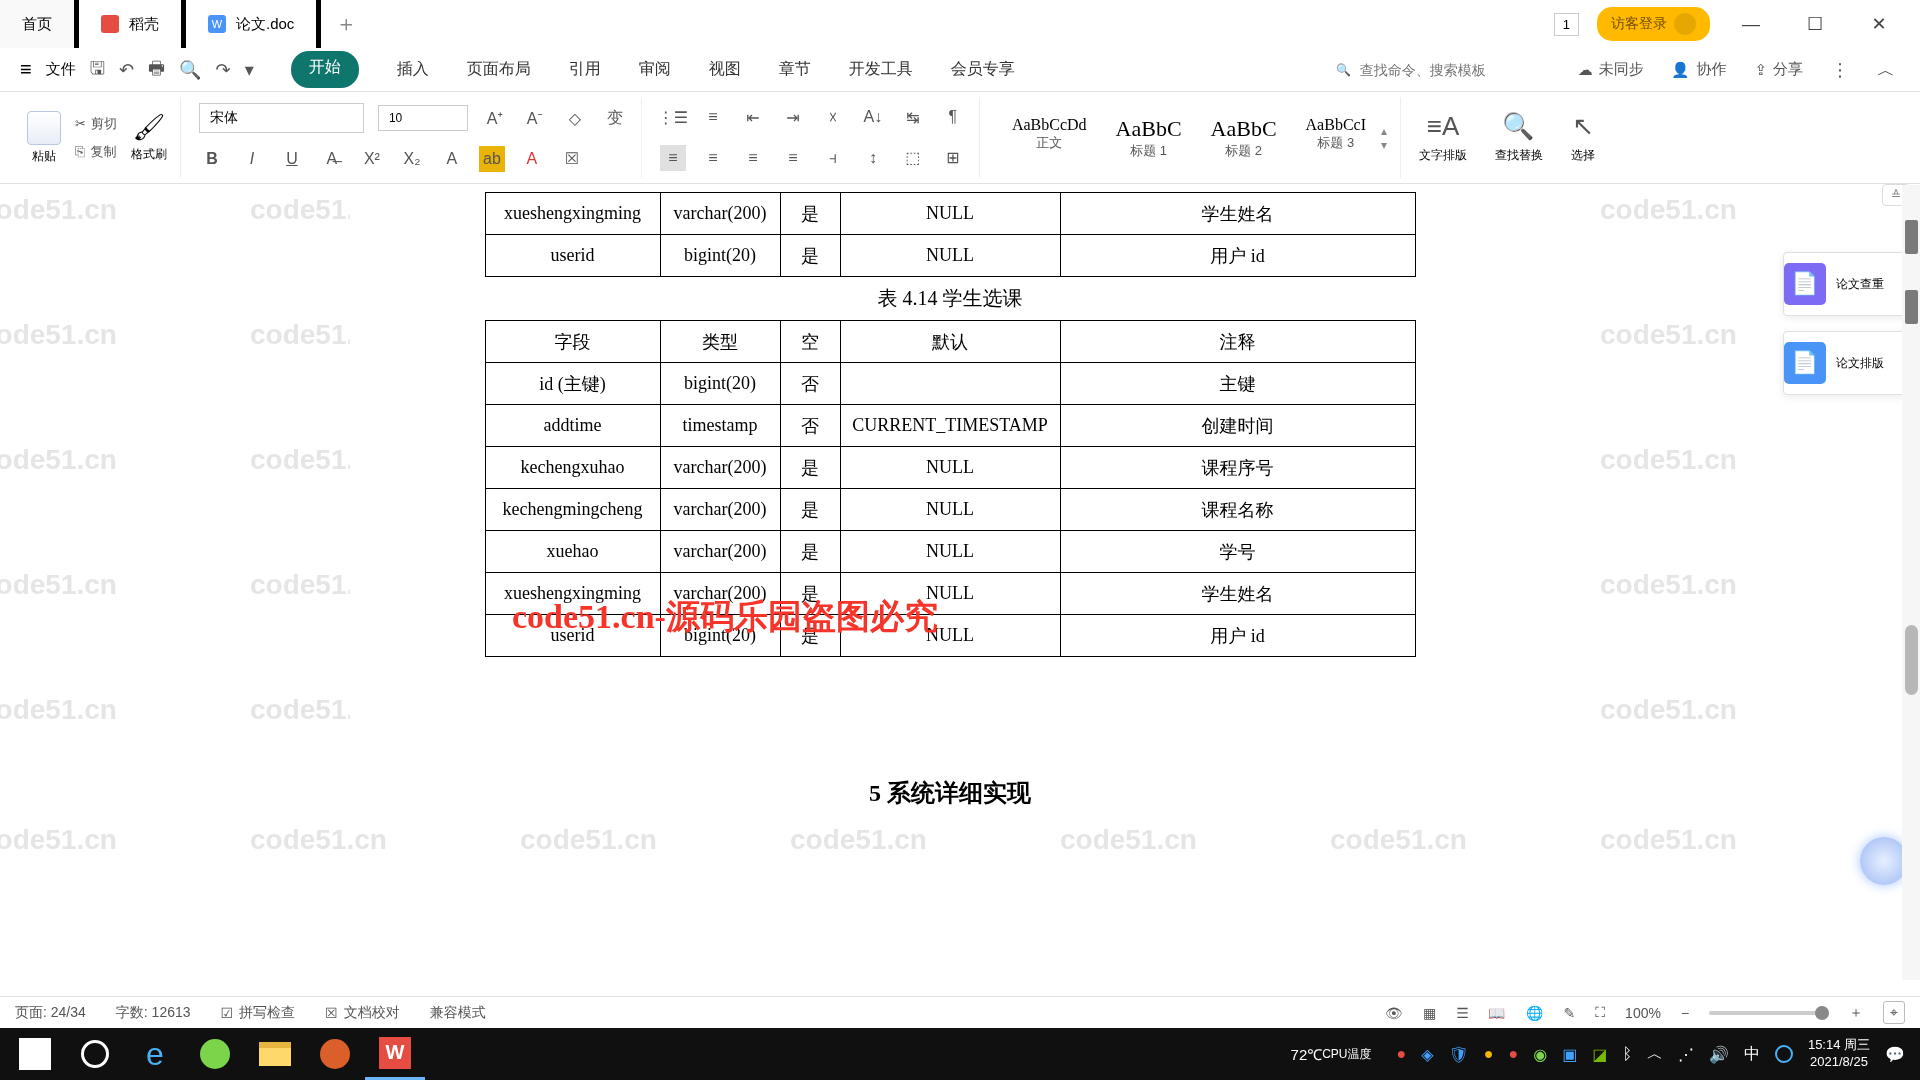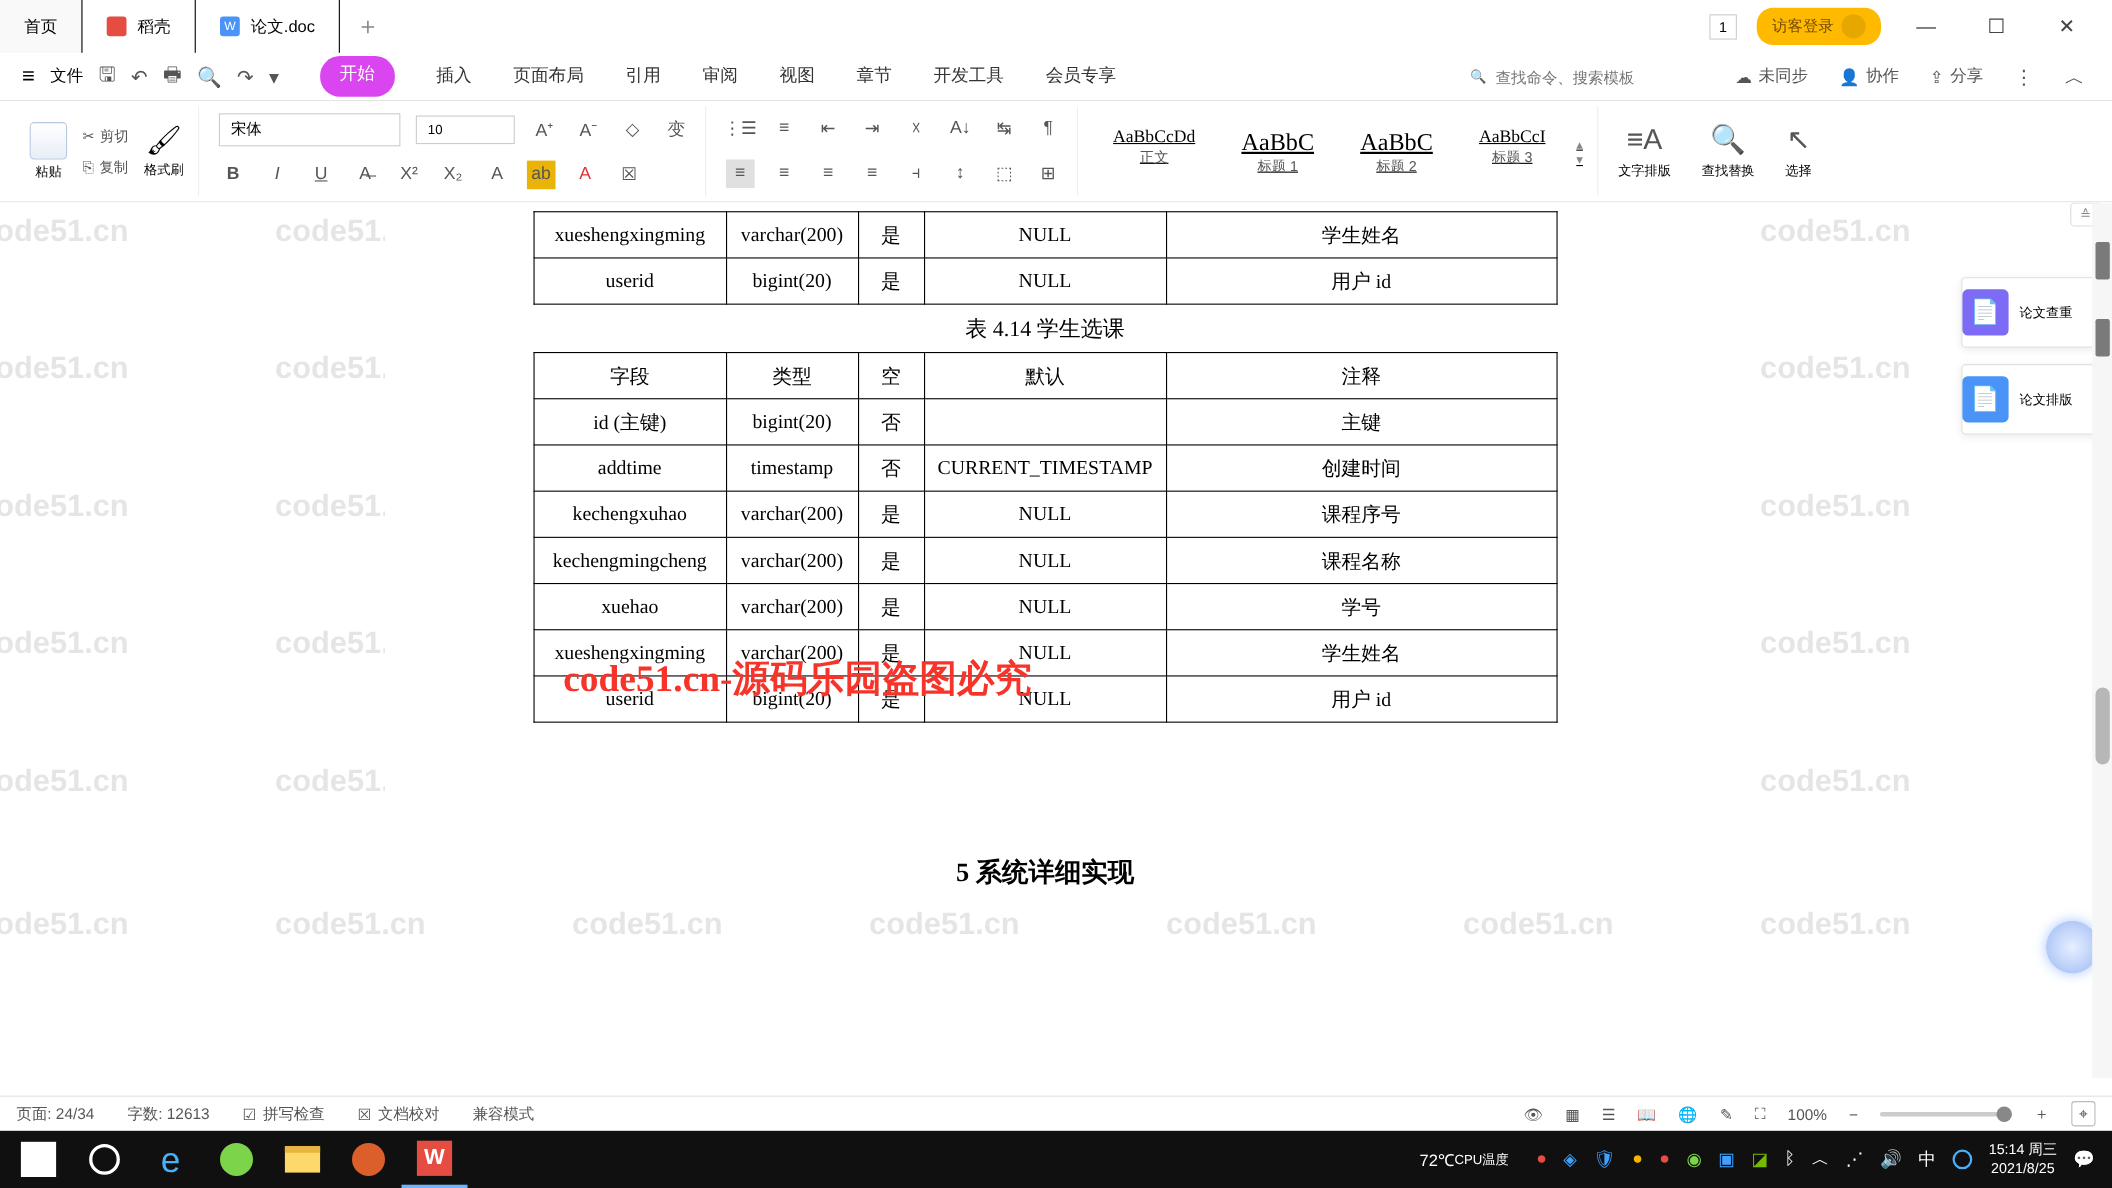--- a/index.html
+++ b/index.html
@@ -1,52 +1,52 @@
 <!DOCTYPE html>
 <html><head>
   <meta charset="utf-8">
   <style>
     * { margin: 0; padding: 0; box-sizing: border-box; }
     body { font-family: "Microsoft YaHei", sans-serif; font-size: 12px; overflow: hidden; width: 1920px; height: 1080px; position: relative; }
     
     .title-bar { height: 48px; display: flex; align-items: center; background: #fff; }
     .tabs { display: flex; height: 100%; }
-    .tab { display: flex; align-items: center; padding: 0 22px; gap: 10px; font-size: 15px; border-right: 1px solid #000000; position: relative; }
+    .tab { display: flex; align-items: center; padding: 0 22px; gap: 10px; font-size: 15px; border-right: 5px solid #000000; position: relative; }
     .tab.active { background: #f9f9f9; }
     .tab-icon { width: 18px; height: 18px; border-radius: 3px; }
     .tab-add { width: 50px; display: flex; align-items: center; justify-content: center; font-size: 22px; color: #888; }
     .title-right { margin-left: auto; display: flex; align-items: center; gap: 18px; padding-right: 18px; }
     .badge-1 { border: 1px solid #ccc; padding: 3px 8px; font-size: 13px; }
     .login-badge { background: #ffba00; color: #754c00; padding: 6px 14px; border-radius: 15px; display: flex; align-items: center; gap: 7px; font-size: 14px; }
     .login-avatar { width: 22px; height: 22px; border-radius: 50%; background: #e6a800; }
     .win-btn { width: 46px; text-align: center; font-size: 18px; color: #444; }
     
     .menu-bar { height: 44px; display: flex; align-items: center; background: #fff; border-bottom: 1px solid #e0e0e0; padding: 0 10px; gap: 5px; }
     .menu-left { display: flex; gap: 14px; align-items: center; padding: 0 10px; }
     .hamburger { font-size: 20px; }
     .menu-file { font-size: 15px; }
     .icon-btn { font-size: 18px; color: #555; }
     .menu-tabs { display: flex; gap: 38px; margin-left: 22px; }
     .menu-tab { font-size: 16px; color: #333; padding: 8px 0; }
-    .menu-tab.active { background: #d946ef; color: #fff; padding: 6px 18px; border-radius: 18px; }
+    .menu-tab.active { background: #0f766e; color: #fff; padding: 6px 18px; border-radius: 18px; }
     .menu-right { margin-left: auto; display: flex; align-items: center; gap: 28px; padding-right: 15px; }
     .search-box { display: flex; align-items: center; gap: 8px; color: #999; }
     .search-input { border: none; font-size: 14px; color: #999; width: 190px; }
     .menu-action { display: flex; align-items: center; gap: 6px; font-size: 15px; color: #555; }
     
     .ribbon { height: 92px; background: #fff; border-bottom: 1px solid #e0e0e0; display: flex; padding: 5px 14px; gap: 5px; }
     .ribbon-group { display: flex; flex-direction: column; justify-content: space-around; border-right: 1px solid #eee; padding: 0 13px; }
     .ribbon-row { display: flex; gap: 14px; align-items: center; }
     .paste-col { display: flex; flex-direction: column; align-items: center; gap: 3px; }
     .paste-icon { width: 34px; height: 34px; background: linear-gradient(#fff,#e8eef7); border: 1px solid #b8c8e0; border-radius: 4px; }
     .small-btn { display: flex; align-items: center; gap: 5px; font-size: 13px; color: #555; }
     .font-select { width: 165px; border: 1px solid #ccc; padding: 5px 10px; font-size: 14px; }
     .size-select { width: 90px; border: 1px solid #ccc; padding: 5px 10px; }
     .style-btn { width: 26px; height: 26px; display: flex; align-items: center; justify-content: center; color: #555; font-size: 16px; }
-    .styles-gallery { display: flex; gap: 14px; text-decoration: underline; }
+    .styles-gallery { display: flex; gap: 1px; }
     .style-item { display: flex; flex-direction: column; align-items: center; padding: 3px 14px; }
     .style-preview { font-size: 22px; font-family: "SimSun"; }
     .style-preview.small { font-size: 16px; }
     .style-name { font-size: 13px; color: #555; }
     .tool-col { display: flex; flex-direction: column; align-items: center; gap: 5px; }
     .tool-icon { font-size: 26px; color: #555; }
     
     .content-area { position: relative; height: 796px; background: #fff; overflow: hidden; }
     .page { position: absolute; left: 350px; top: 0; width: 1200px; background: #fff; }
     

